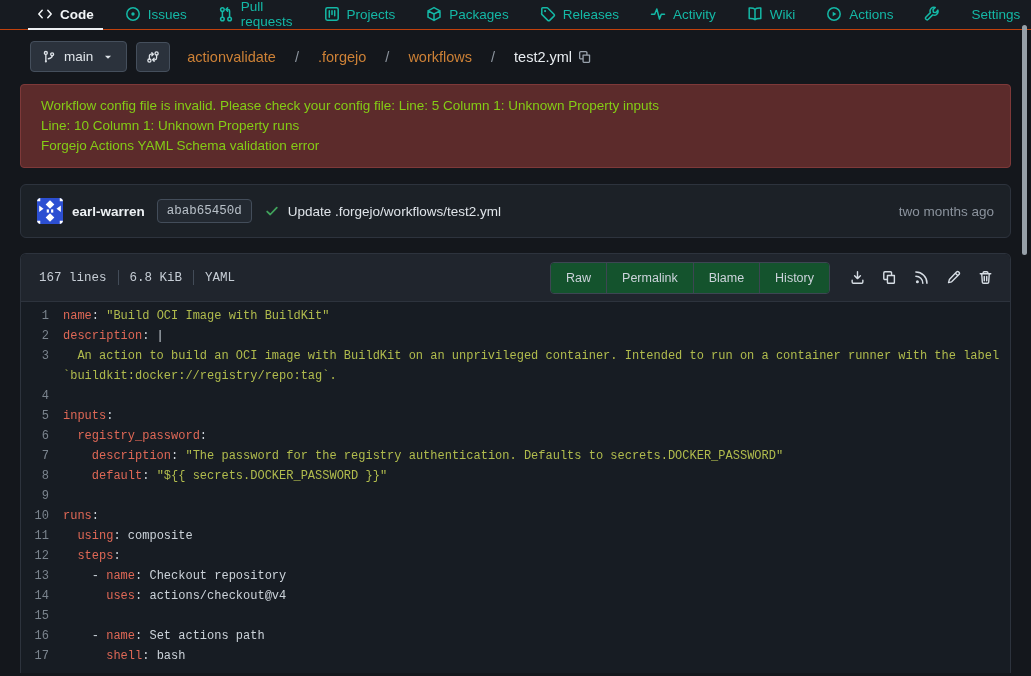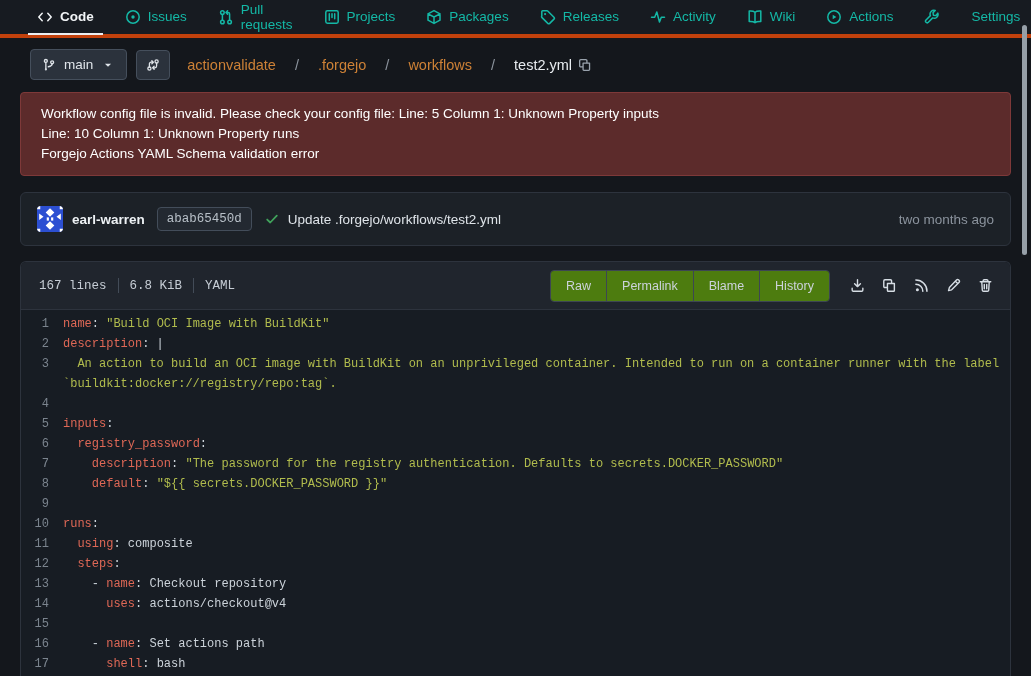--- a/index.html
+++ b/index.html
@@ -7,23 +7,23 @@
   body {
     background:#14171c;
     font-family:"Liberation Sans", sans-serif;
     color:#ccd3da;
     position:relative;
   }
   svg { display:block; }
 
   
   .topnav {
-    height:38px; display:flex; align-items:stretch;
+    height:30px; display:flex; align-items:stretch;
     padding:0 28px; background:#171b21;
-    border-bottom:4px solid #c2410c;
+    border-bottom:1px solid #c2410c;
   }
   .tab {
     display:flex; align-items:center; gap:7px;
     padding:0 9px; margin-right:13px;
     color:#14b8a6; font-size:13.5px; cursor:pointer;
     border-bottom:2px solid transparent; margin-bottom:-1px;
   }
   .tab.active { color:#f2f5f7; font-weight:700; border-bottom-color:#eceff2; }
   .tab:last-child { margin-left:auto; margin-right:0;gap:31px; }
   .nav-ic svg { width:16px; height:16px; }
@@ -41,21 +41,21 @@
   .breadcrumb { display:flex; align-items:center; gap:19px; margin-left:17px; font-size:14.5px; color:#8d959f; }
   .breadcrumb a { color:#cd8136; text-decoration:none; cursor:pointer; }
   .crumb-current { color:#e8ecf0; }
   .copy-path { margin-left:6px; color:#99a2ac; background:none; border:none; cursor:pointer; }
   .copy-path svg { width:14px; height:14px; }
 
   
   .error-box {
     margin:12px 20px 0;
     background:#5c2b2b; border:1px solid #7e3939; border-radius:4px;
-    padding:11px 20px; color:#ffffff; font-size:13.5px; line-height:20px;
+    padding:11px 20px; color:#84cc16; font-size:13.5px; line-height:20px;
   }
 
   
   .commit-box {
     margin:16px 20px 0; height:54px;
     background:#1c2127; border:1px solid #2d333d; border-radius:6px;
     display:flex; align-items:center; padding:16px 16px; gap:9px; font-size:13.5px;
   }
   .avatar { width:26px; height:26px; border-radius:4px; overflow:hidden; flex:0 0 auto; }
   .author { font-weight:700; color:#edf1f4; }
@@ -79,21 +79,21 @@
     display:flex; align-items:center; padding:0 10px 0 18px;
   }
   .file-info {
     display:flex; align-items:center; gap:11px;
     font-family:"Liberation Mono","DejaVu Sans Mono",monospace;
     font-size:12.5px; color:#c6cdd5;
   }
   .vdiv { width:1px; height:15px; background:#434c58; }
   .btn-group { display:flex; margin-left:auto; border:1px solid #3d4653; border-radius:4px; overflow:hidden; }
   .btn-group button {
-    background:#4d7c0f; color:#ccd3db; border:none; border-left:1px solid #3d4653;
+    background:#14532d; color:#ccd3db; border:none; border-left:1px solid #3d4653;
     padding:8px 15px; font-size:12.5px; font-family:inherit; cursor:pointer;
   }
   .btn-group button:first-child { border-left:none; }
   .icon-btns { display:flex; gap:2px; margin-left:12px; }
   .icon-btn {
     width:30px; height:30px; display:flex; align-items:center; justify-content:center;
     color:#d6dde4; background:none; border:none; cursor:pointer;
   }
   .icon-btn svg { width:15px; height:15px; }
 

